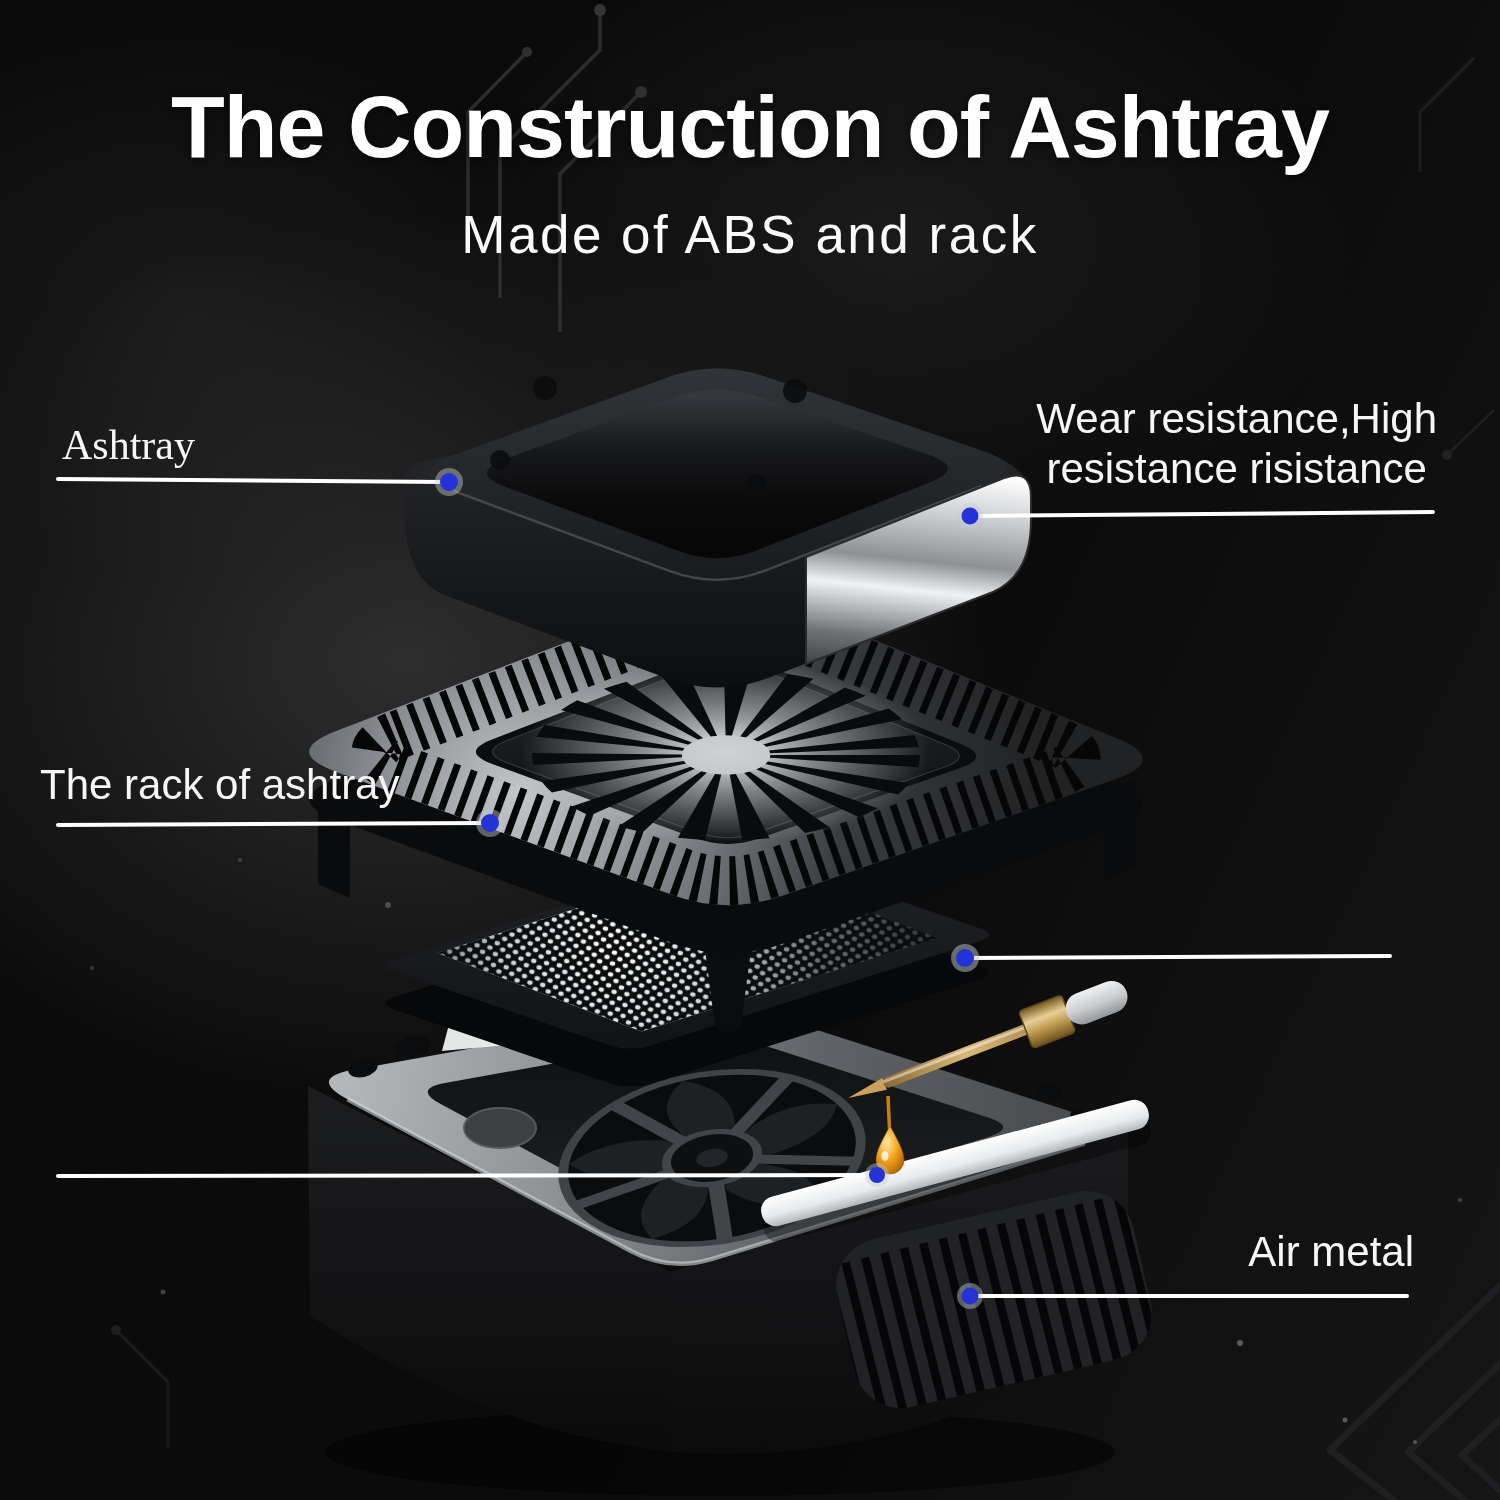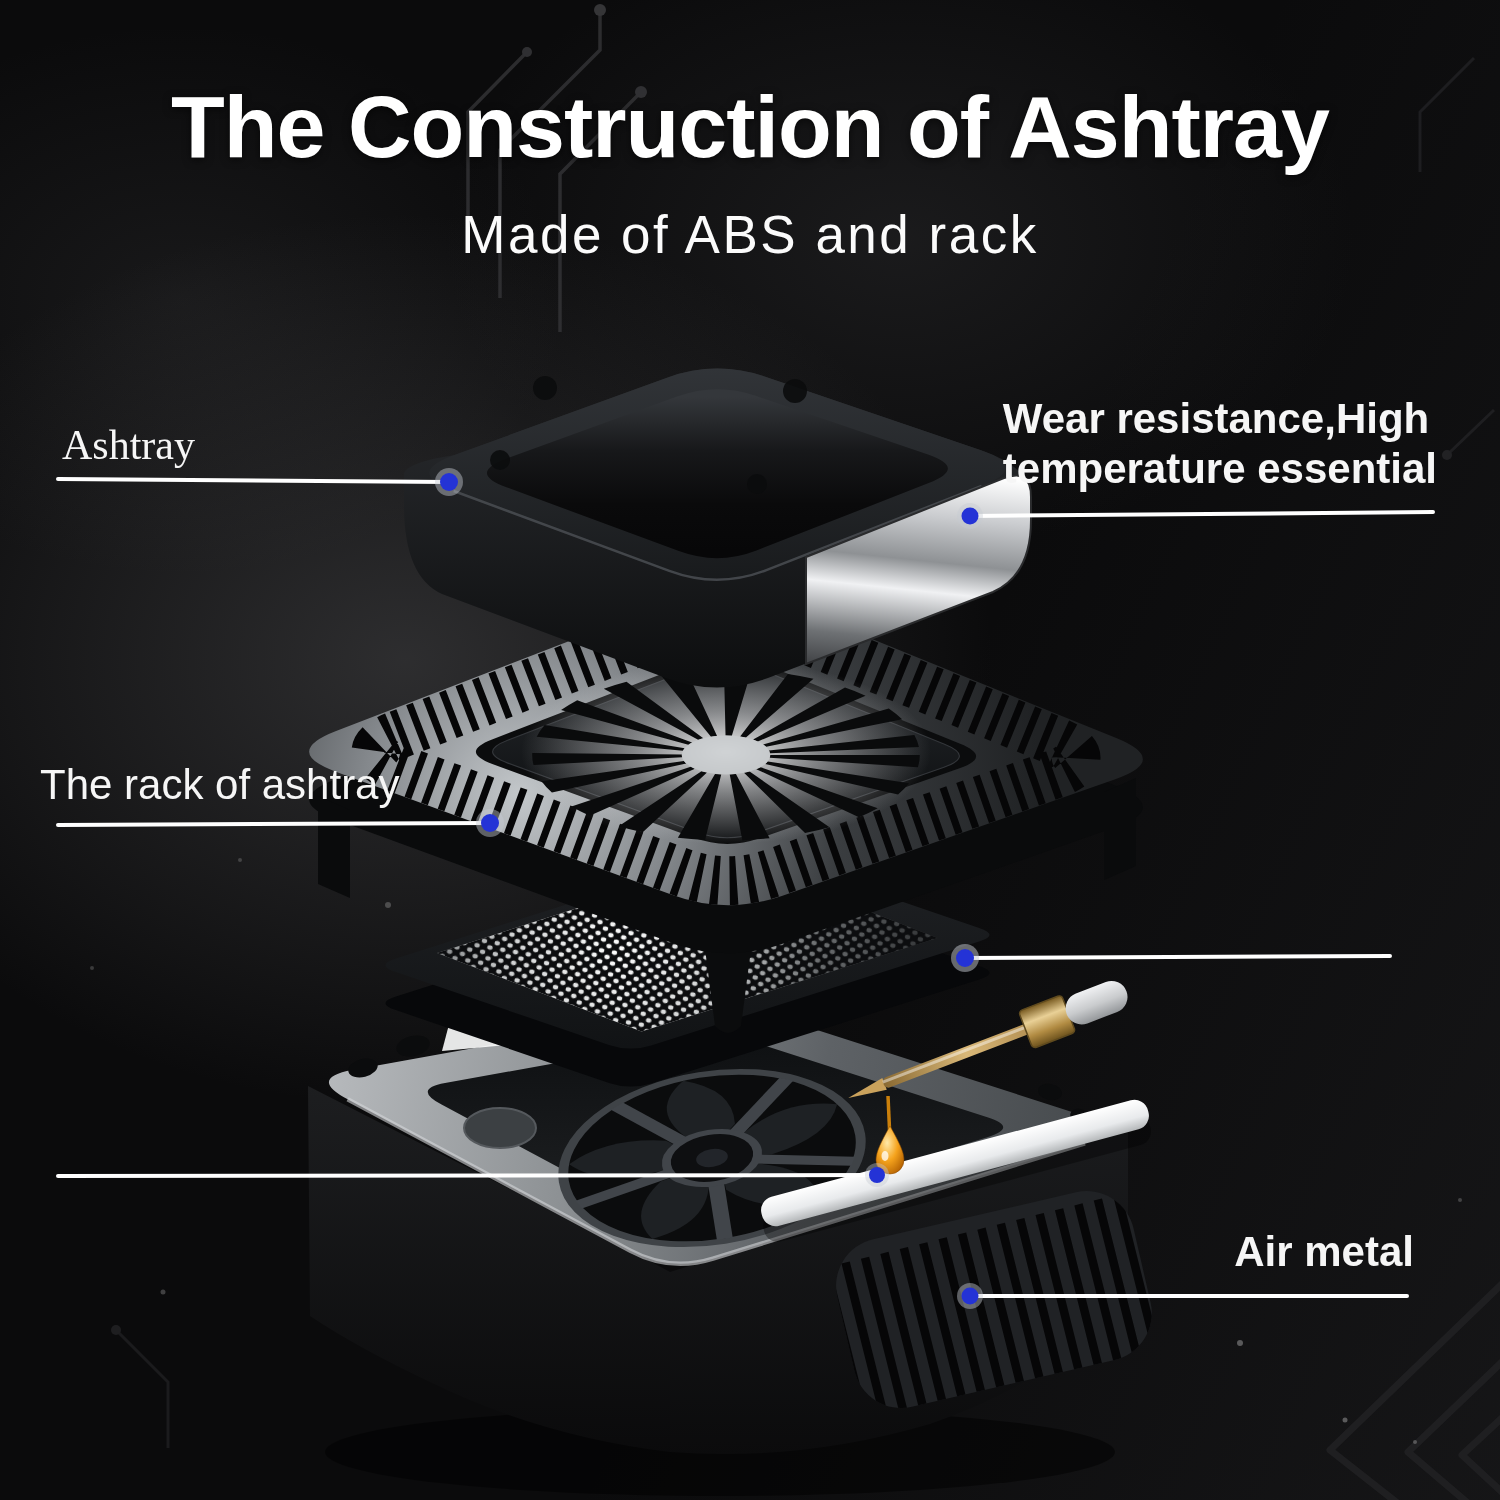--- a/index.html
+++ b/index.html
@@ -17,21 +17,21 @@
   .title{
     position:absolute;left:0;top:76px;width:1500px;text-align:center;
     font-size:88px;font-weight:700;letter-spacing:-1px;color:#fff;
     text-shadow:0 2px 8px rgba(0,0,0,.6);white-space:nowrap;
   }
   .subtitle{
     position:absolute;left:0;top:204px;width:1500px;text-align:center;
     font-size:53px;font-weight:400;letter-spacing:2.5px;color:#fbfbfb;white-space:nowrap;
   }
   .callout{position:absolute;font-size:42px;font-weight:400;line-height:50px;color:#f6f6f6;white-space:nowrap;}
-  .callout.right{text-align:left;font-weight:bold;}
+  .callout.right{text-align:center;}
   #lbl-ashtray{left:62px;top:420px;font-family:Liberation Serif, serif;}
   #lbl-wear{right:63px;top:394px;}
   #lbl-rack{left:40px;top:760px;}
   #lbl-filter{right:115px;top:845px;}
   #lbl-oil{left:58px;top:1054px;}
   #lbl-air{right:86px;top:1227px;}
 </style>
 </head>
 <body>
 
@@ -323,21 +323,21 @@
 
 <div class="title">The Construction of Ashtray</div>
 <div class="subtitle">Made of ABS and rack</div>
 
 <div class="callout" id="lbl-ashtray">
   <div>Ashtray</div>
 </div>
 
 <div class="callout right" id="lbl-wear">
   <div>Wear resistance,High</div>
-  <div>temperature essential</div>
+  <div>resistance risistance</div>
 </div>
 
 <div class="callout" id="lbl-rack">
   <div>The rack of ashtray</div>
 </div>
 
 
 
 <div class="callout right" id="lbl-air">
   <div>Air metal</div>

